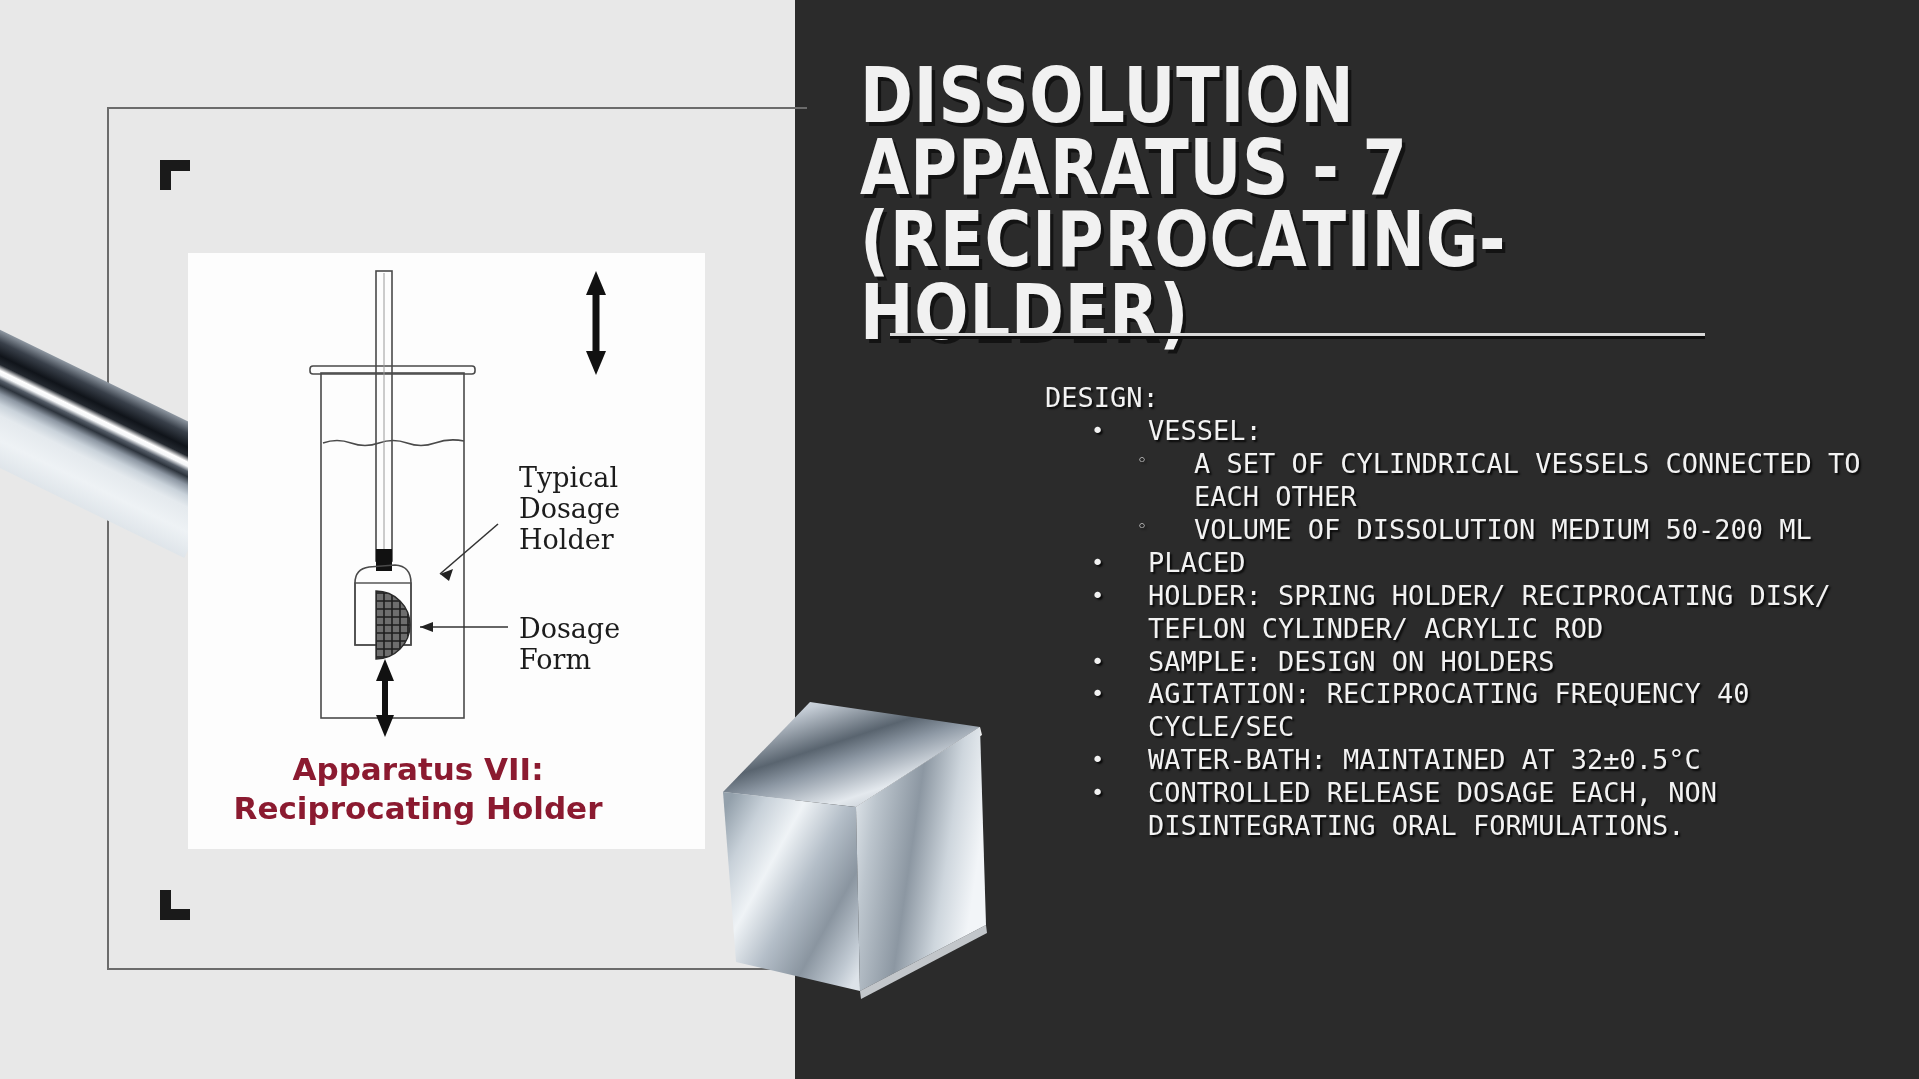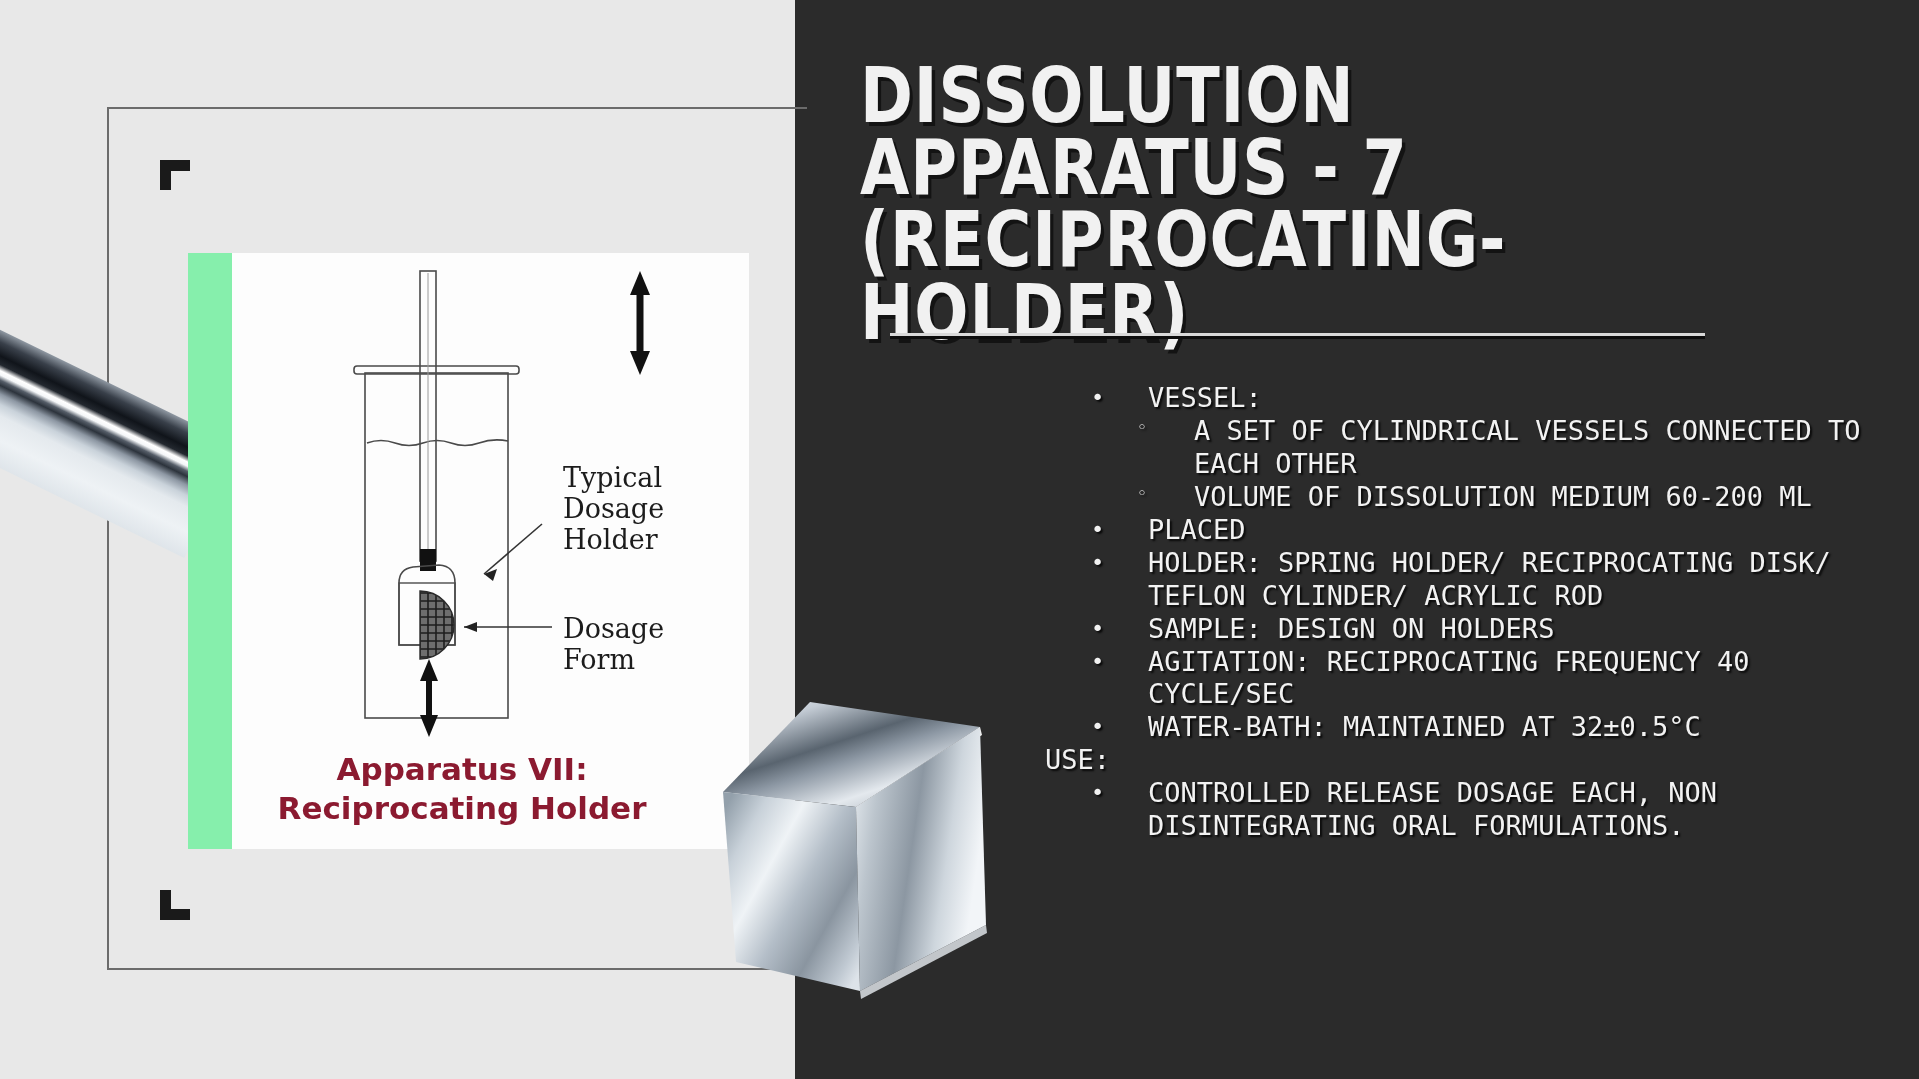--- a/index.html
+++ b/index.html
@@ -56,21 +56,20 @@
     border-bottom: 11px solid #1a1a1a;
     border-left: 11px solid #1a1a1a;
   }
 
   
   .image-card {
     position: absolute;
     left: 188px; top: 253px;
     width: 517px; height: 596px;
     background: #86efac;
-    padding-left: 44px;
   }
   .diagram-svg { display:block; width:100%; height:100%; }
 
   
   .chrome-bar {
     position: absolute;
     left: -70px; top: 300px;
     width: 330px; height: 78px;
     transform: rotate(26deg);
     transform-origin: 0 50%;
@@ -310,31 +309,32 @@
 
       <polygon points="170,306 296,240 297,248 171,314" fill="#e9eef2" opacity="0.8"></polygon>
     </svg>
   </div>
 
   <div class="title">DISSOLUTION APPARATUS - 7 (RECIPROCATING-HOLDER)</div>
 
   <div class="title-rule"></div>
 
   <div class="body-block">
+      <div class="lvl0">DESIGN:</div>
       <div class="row lvl1">
         <span class="bullet">•</span>
         <span class="btext">VESSEL:</span>
       </div>
       <div class="row lvl2">
         <span class="bullet">◦</span>
         <span class="btext">A SET OF CYLINDRICAL VESSELS CONNECTED TO EACH OTHER</span>
       </div>
       <div class="row lvl2">
         <span class="bullet">◦</span>
-        <span class="btext">VOLUME OF DISSOLUTION MEDIUM 60-200 ML</span>
+        <span class="btext">VOLUME OF DISSOLUTION MEDIUM 50-200 ML</span>
       </div>
       <div class="row lvl1">
         <span class="bullet">•</span>
         <span class="btext">PLACED</span>
       </div>
       <div class="row lvl1">
         <span class="bullet">•</span>
         <span class="btext">HOLDER: SPRING HOLDER/ RECIPROCATING DISK/ TEFLON CYLINDER/ ACRYLIC ROD</span>
       </div>
       <div class="row lvl1">
@@ -342,20 +342,19 @@
         <span class="btext">SAMPLE: DESIGN ON HOLDERS</span>
       </div>
       <div class="row lvl1">
         <span class="bullet">•</span>
         <span class="btext">AGITATION: RECIPROCATING FREQUENCY 40 CYCLE/SEC</span>
       </div>
       <div class="row lvl1">
         <span class="bullet">•</span>
         <span class="btext">WATER-BATH: MAINTAINED AT 32±0.5°C</span>
       </div>
-      <div class="lvl0">USE:</div>
       <div class="row lvl1">
         <span class="bullet">•</span>
         <span class="btext">CONTROLLED RELEASE DOSAGE EACH, NON DISINTEGRATING ORAL FORMULATIONS.</span>
       </div>
     </div>
 
 </div>
 
 </body></html>

